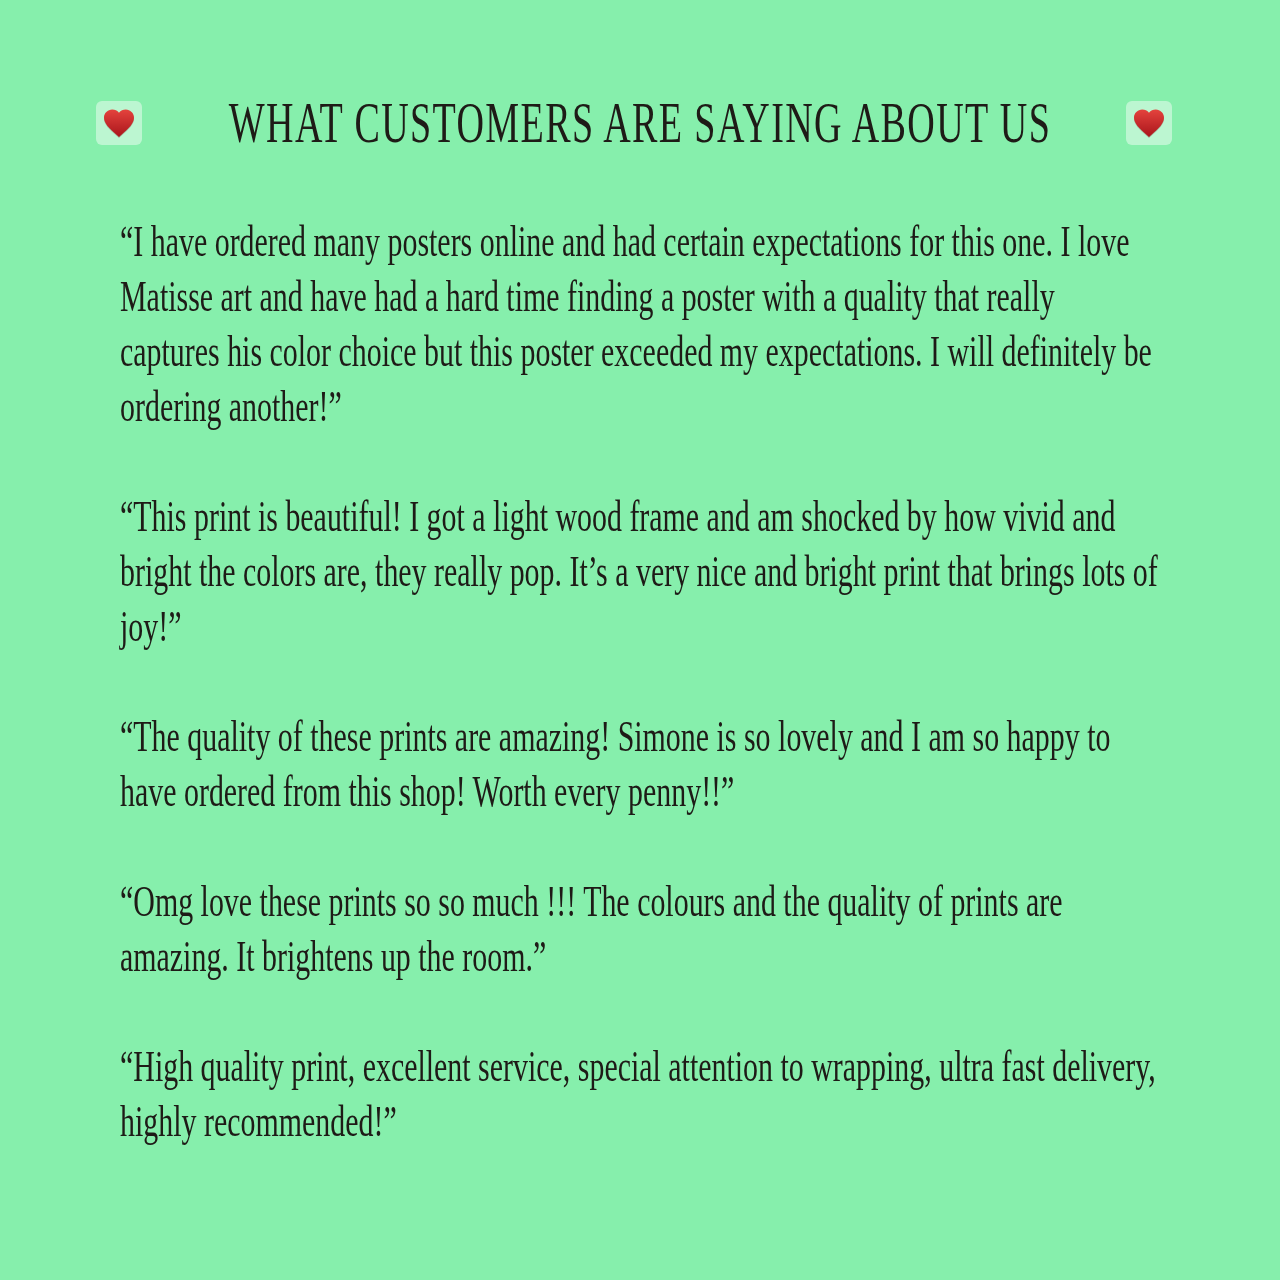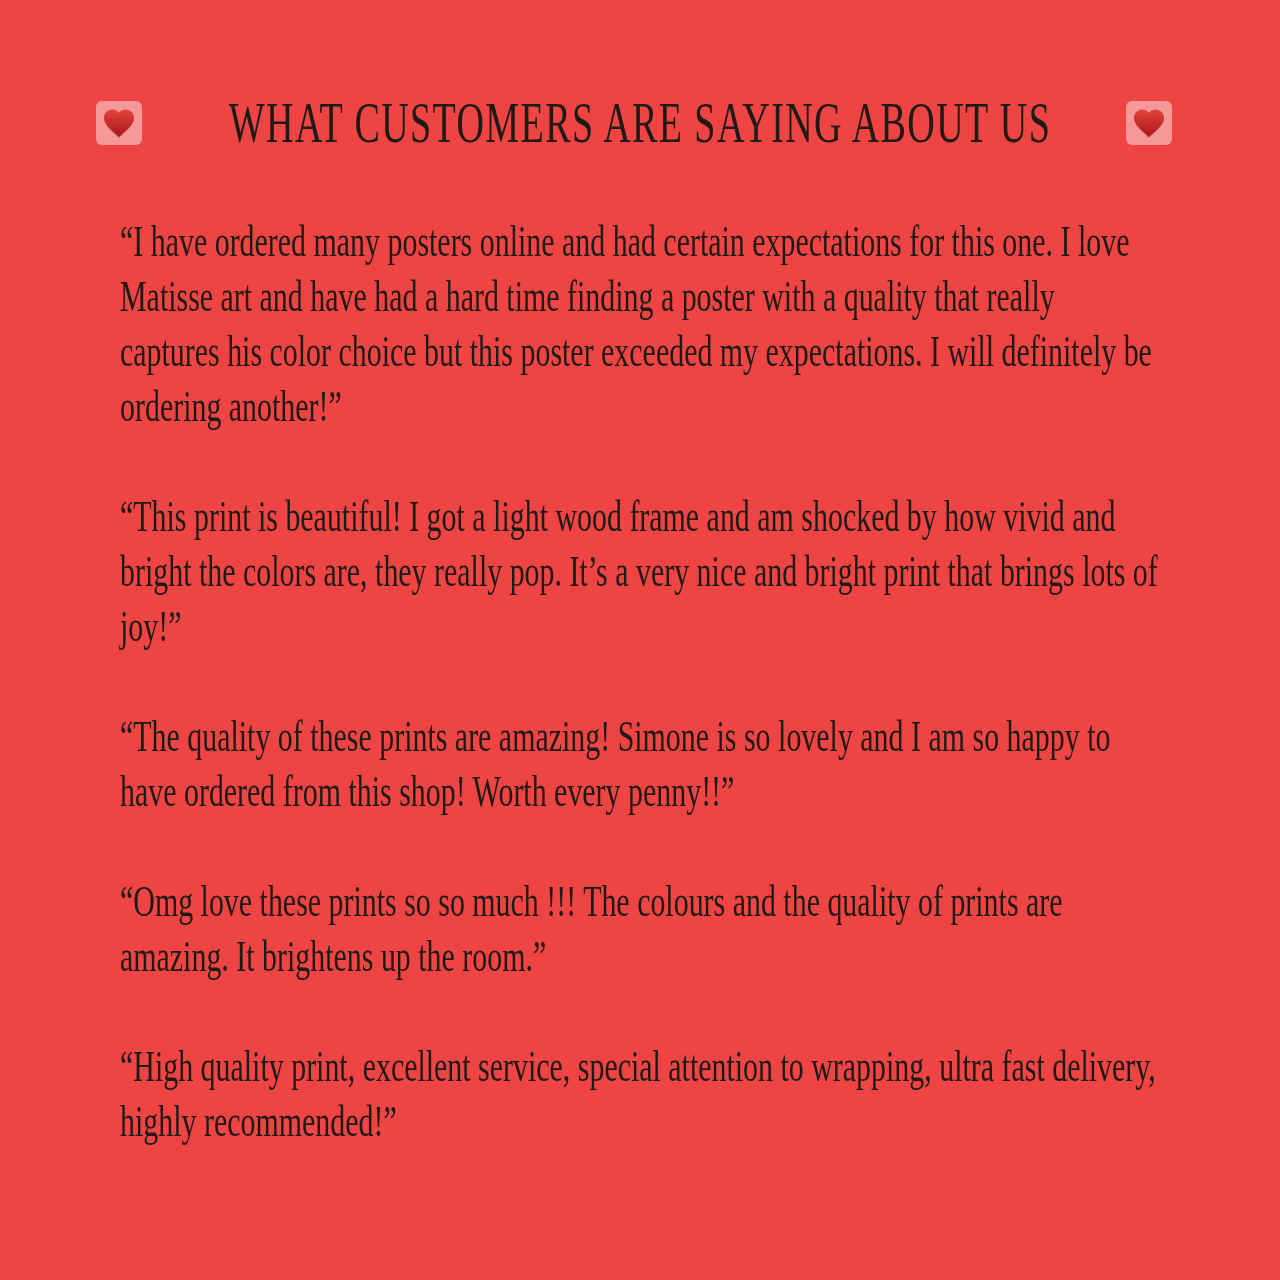--- a/index.html
+++ b/index.html
@@ -4,21 +4,21 @@
 <style>
   html, body {
     margin: 0;
     padding: 0;
   }
   .page {
     position: relative;
     width: 1280px;
     height: 1280px;
     overflow: hidden;
-    background: #ef4444;
+    background: #86efac;
     font-family: "Liberation Serif", serif;
     color: #1e1b17;
   }
   .header {
     position: absolute;
     top: 0;
     left: 0;
     width: 1280px;
     height: 170px;
   }

